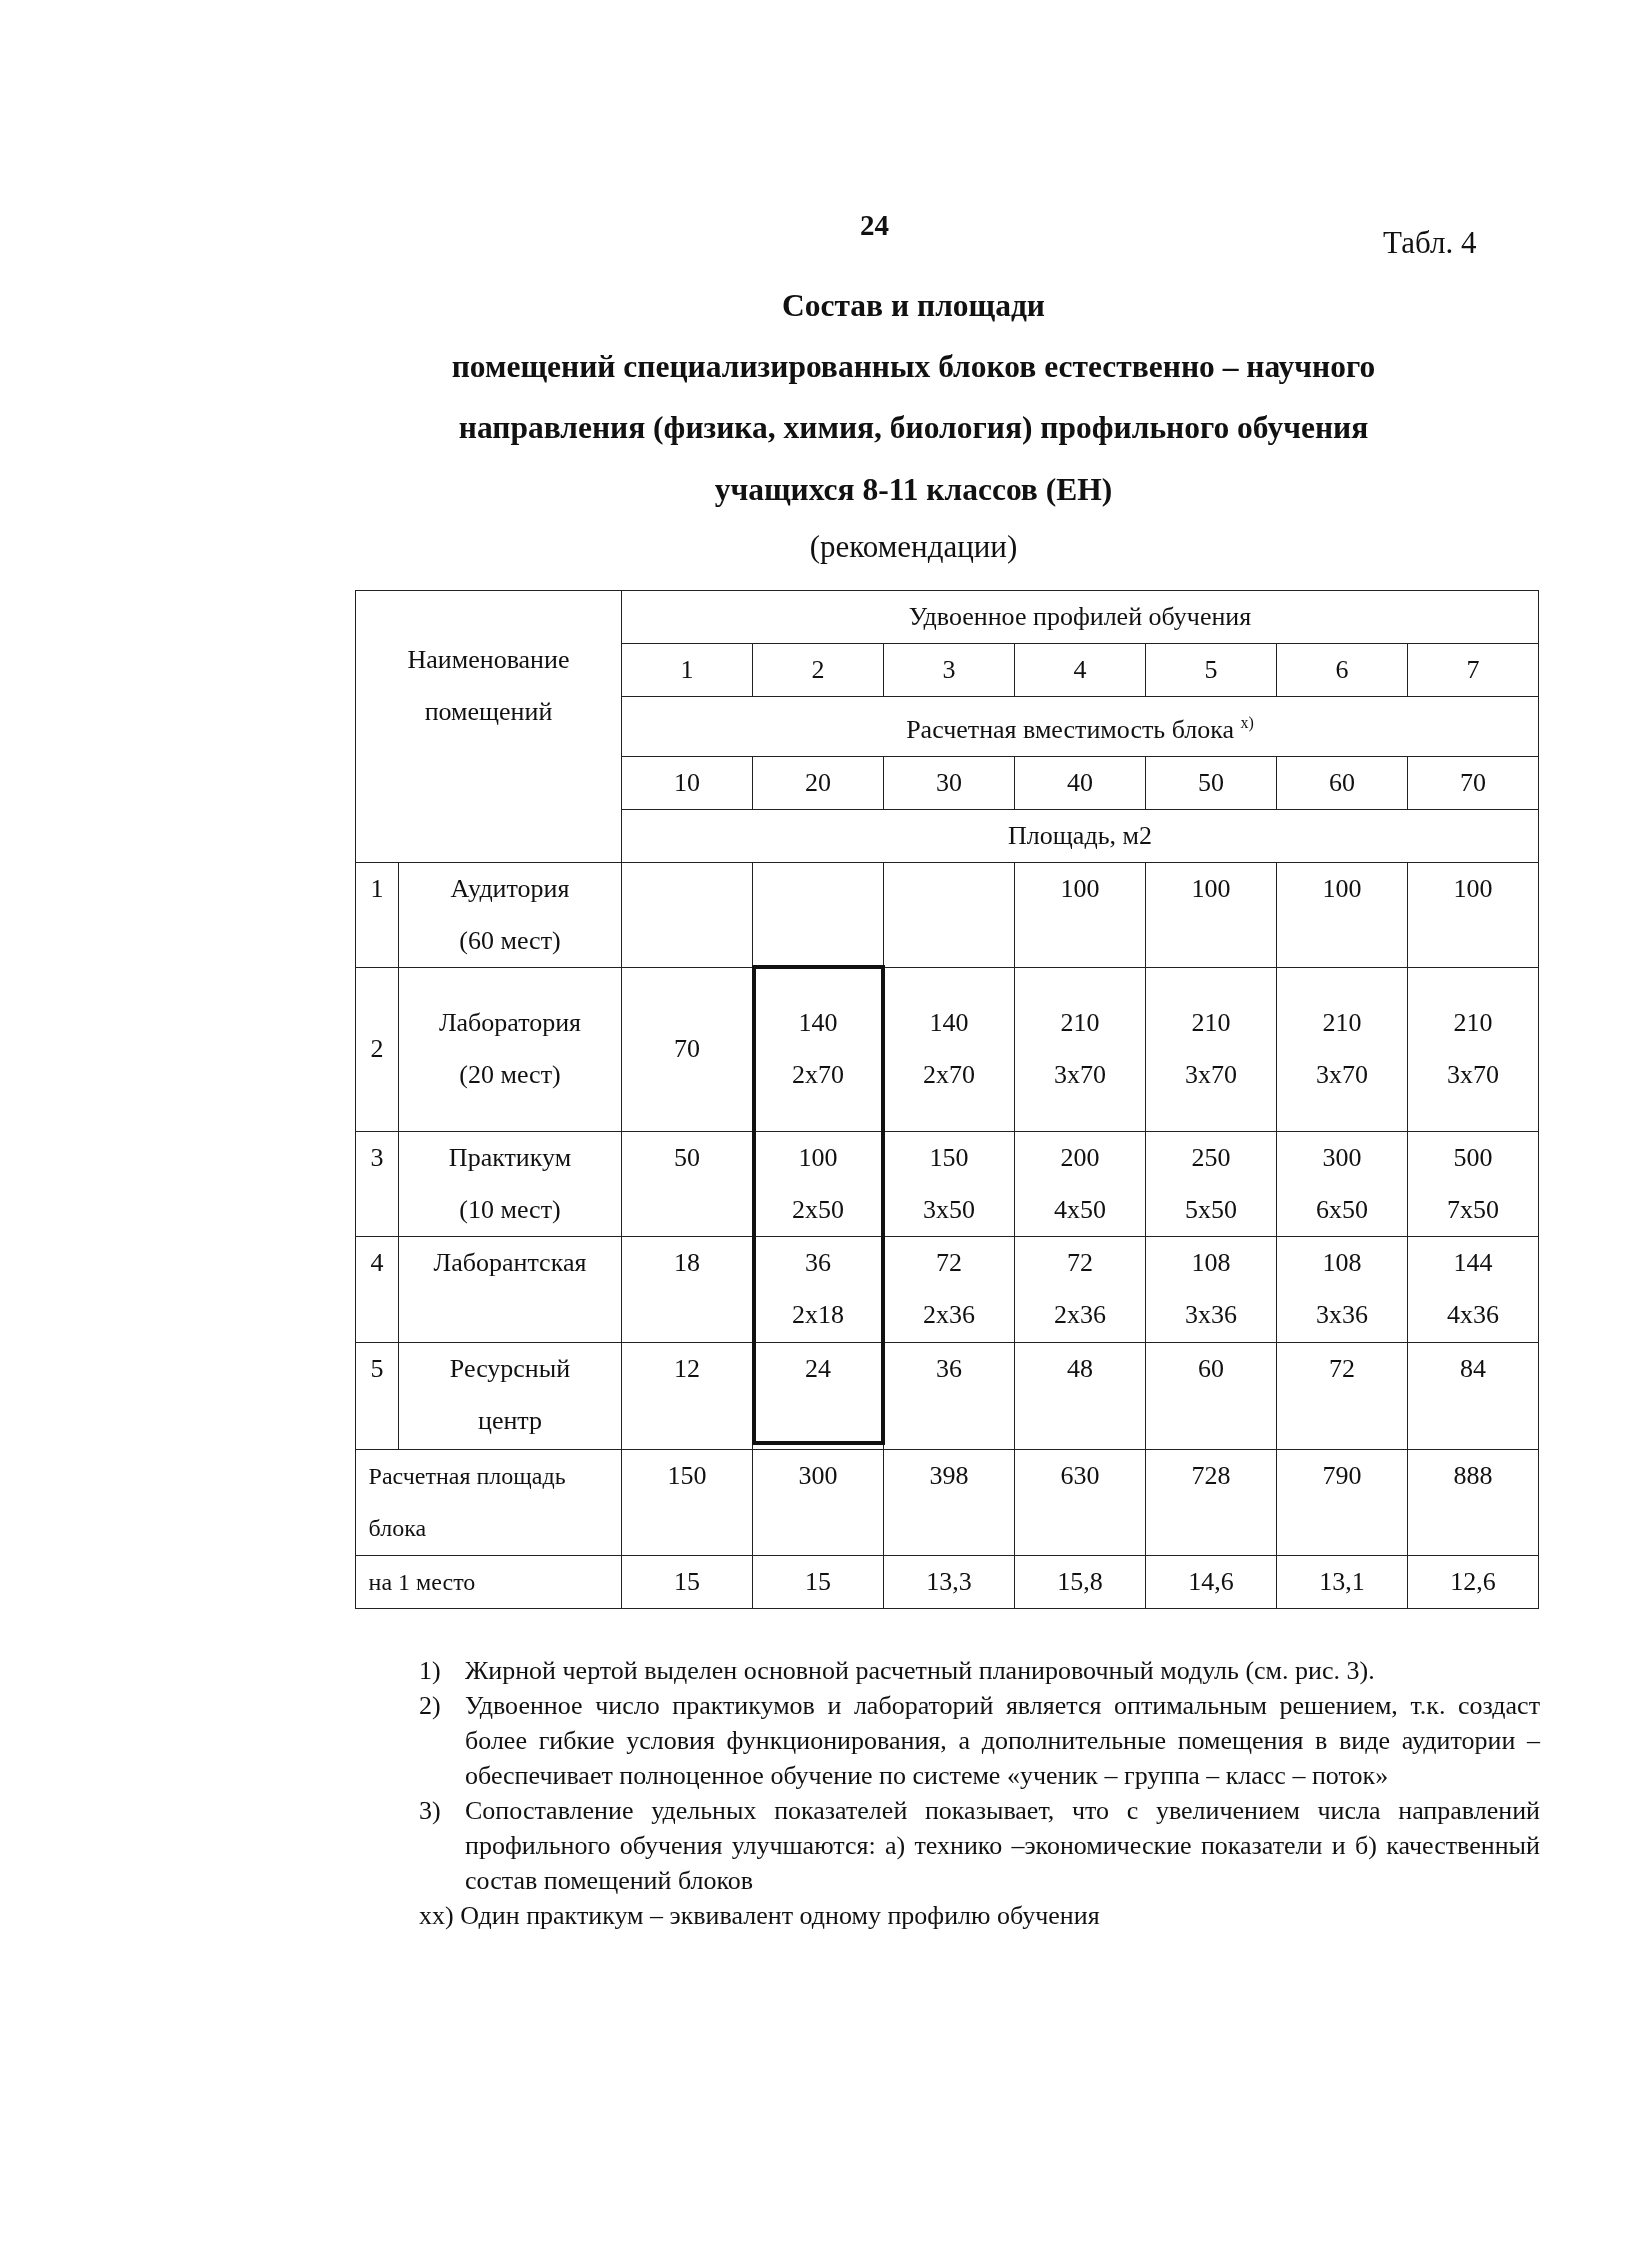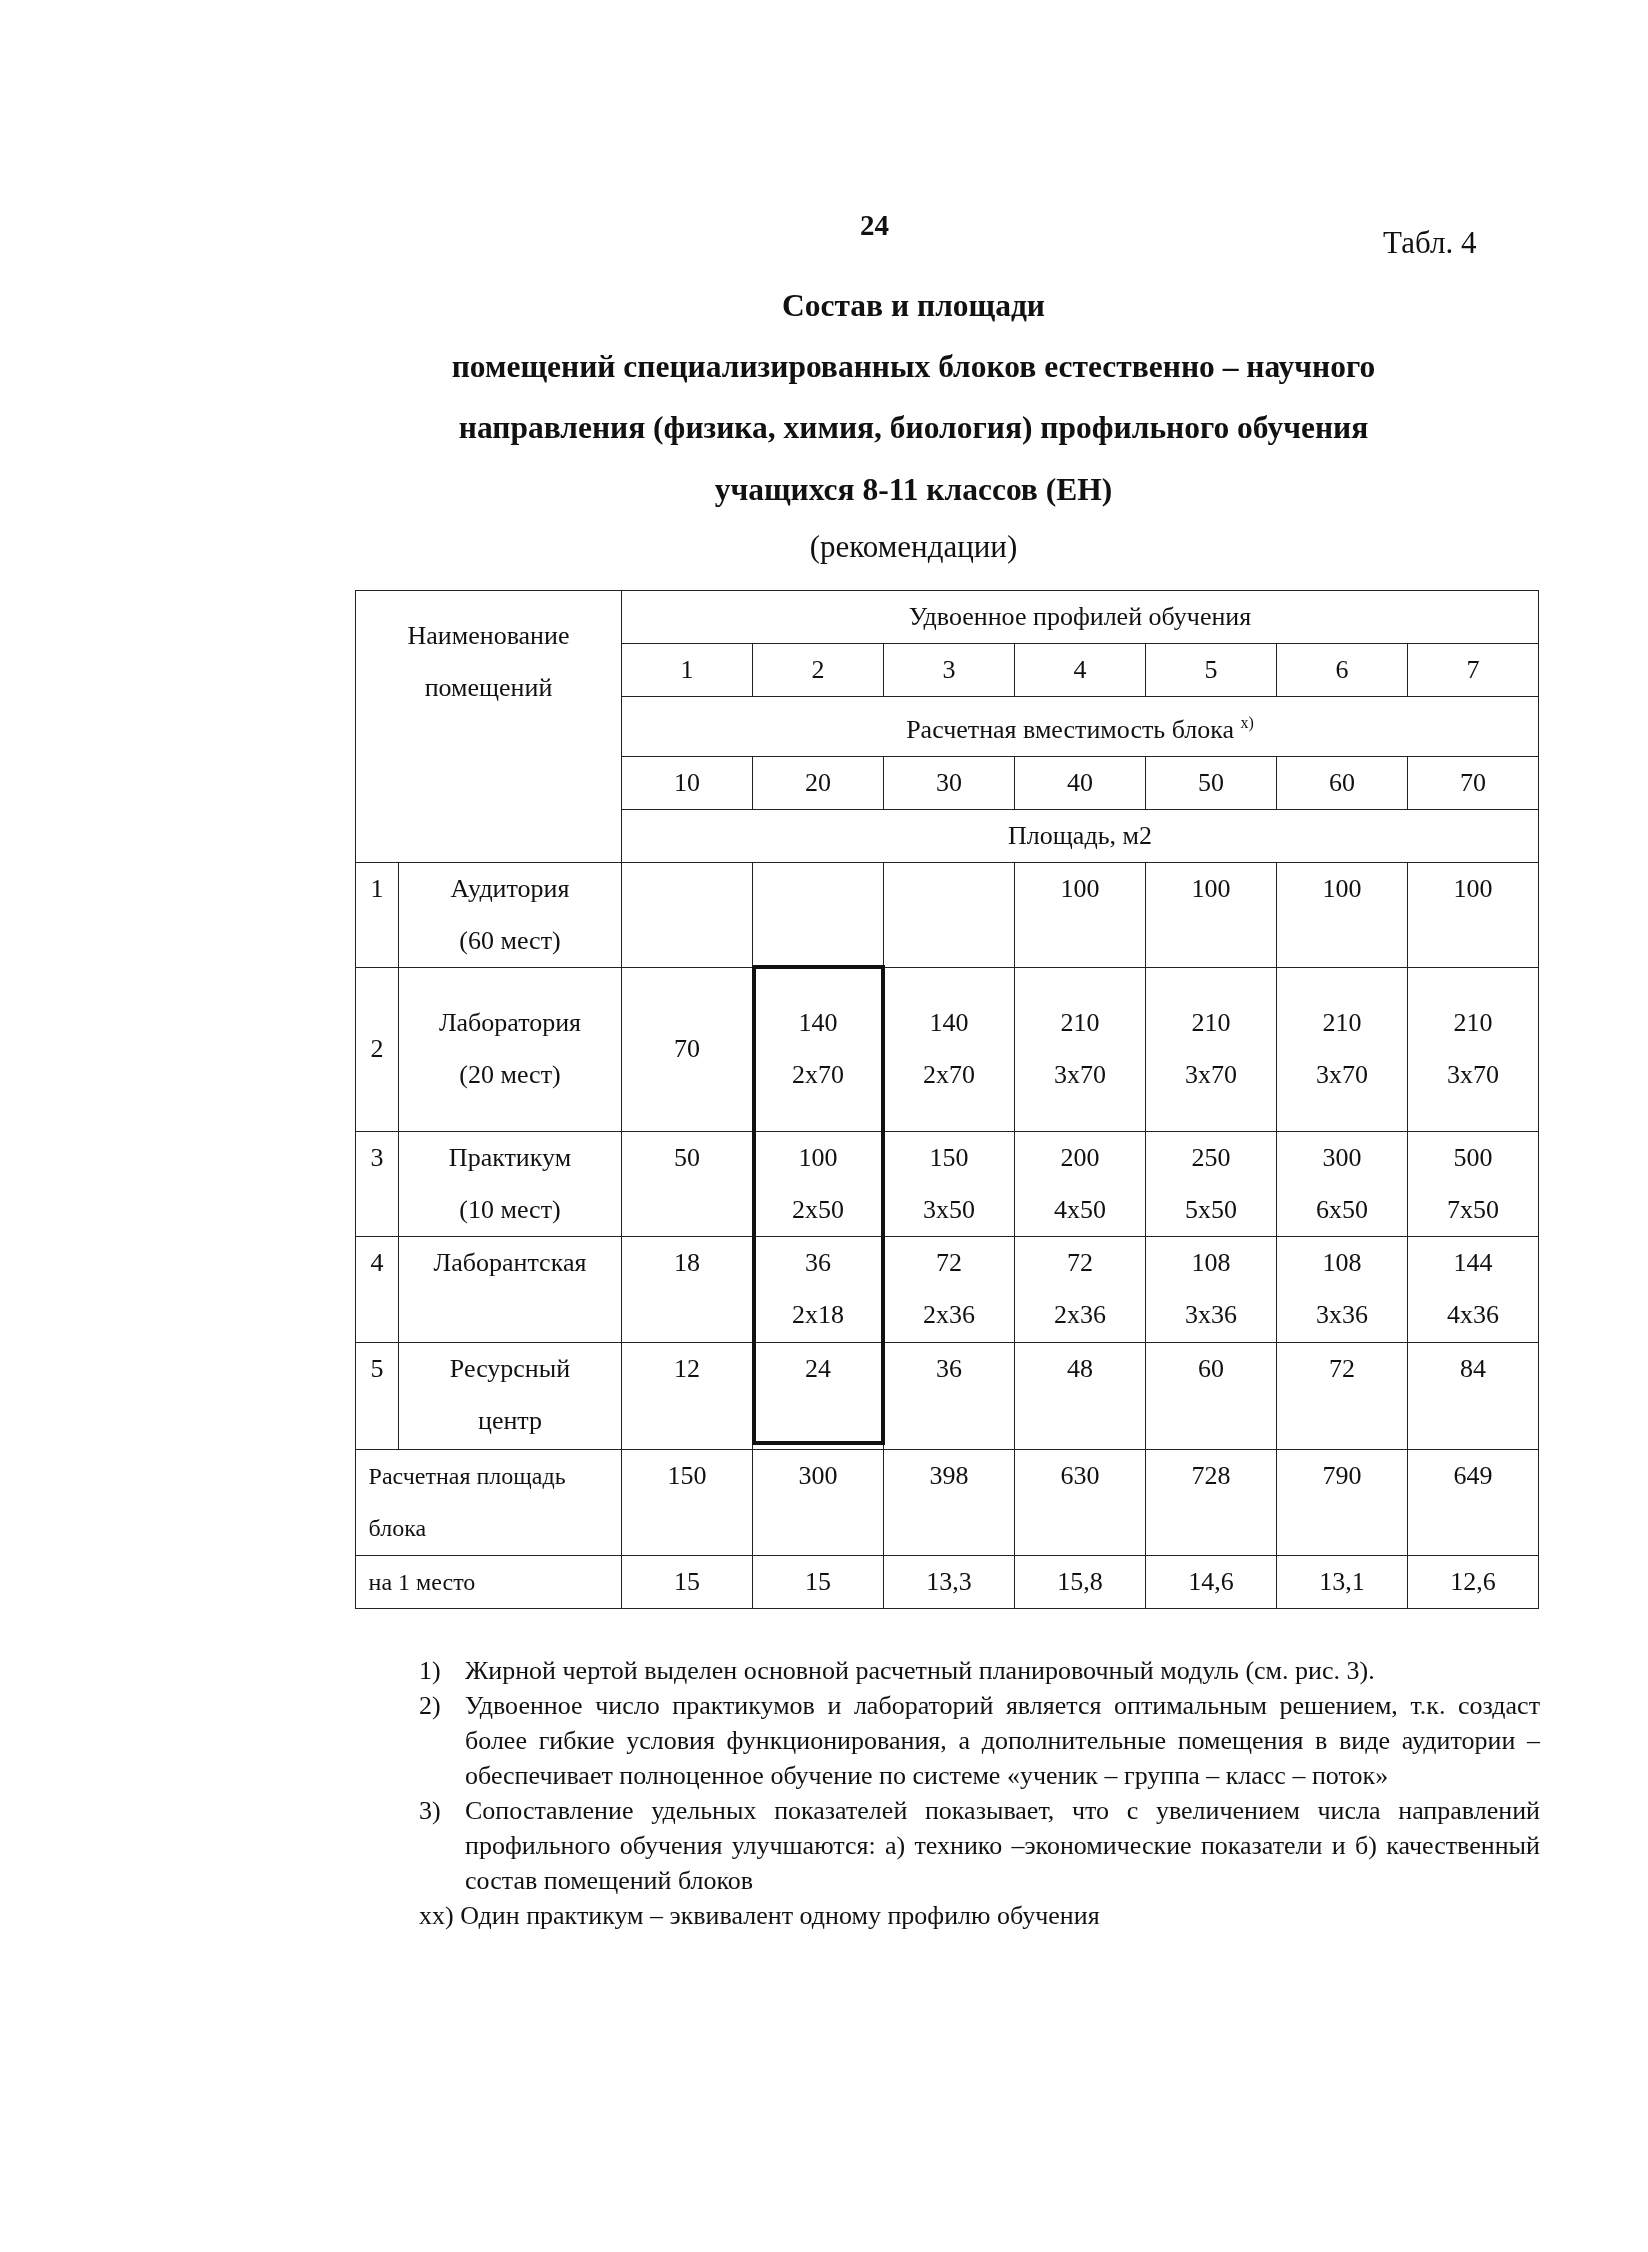--- a/index.html
+++ b/index.html
@@ -63,21 +63,21 @@
     <col style="width:131px">
       <col style="width:131px">
       <col style="width:131px">
       <col style="width:131px">
     <col style="width:131px">
       <col style="width:131px">
       <col style="width:131px">
   </colgroup>
   <tbody id="tbody">
     <tr class="hdr">
-      <td colspan="2" rowspan="5" class="mid" style="vertical-align:top;padding-top:19px;line-height:52px;">
+      <td colspan="2" rowspan="5" class="mid" style="vertical-align:top;padding-top:43px;line-height:52px;">
         <span style="display:inline-block;width:162px;">Наименование помещений</span>
       </td>
       <td colspan="7">Удвоенное профилей обучения</td>
     </tr>
     <tr class="hdr" id="profiles-row">
         <td>1</td>
         <td>2</td>
         <td>3</td>
         <td>4</td>
         <td>5</td>
@@ -281,21 +281,21 @@
         <td colspan="2" class="sumname">
           <div>Расчетная площадь</div>
           <div>блока</div>
         </td>
         <td>150</td>
         <td>300</td>
         <td>398</td>
         <td>630</td>
         <td>728</td>
         <td>790</td>
-        <td>649</td>
+        <td>888</td>
       </tr>
       <tr style="height: 52px;">
         <td colspan="2" class="sumname">на 1 место</td>
         <td>15</td>
         <td>15</td>
         <td>13,3</td>
         <td>15,8</td>
         <td>14,6</td>
         <td>13,1</td>
         <td>12,6</td>

